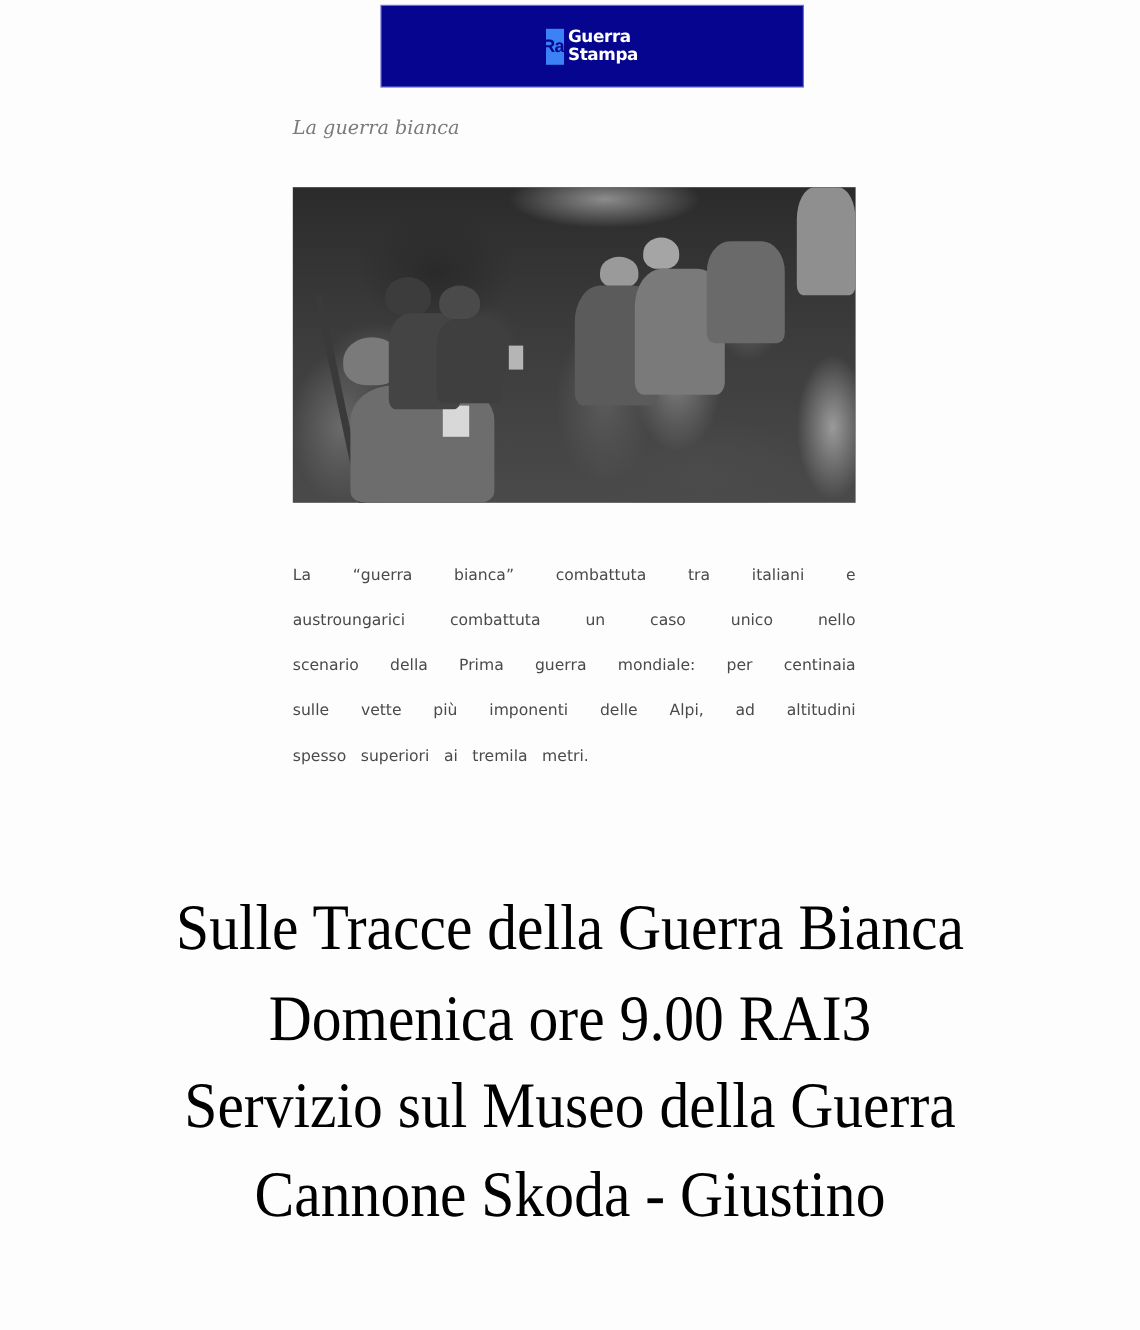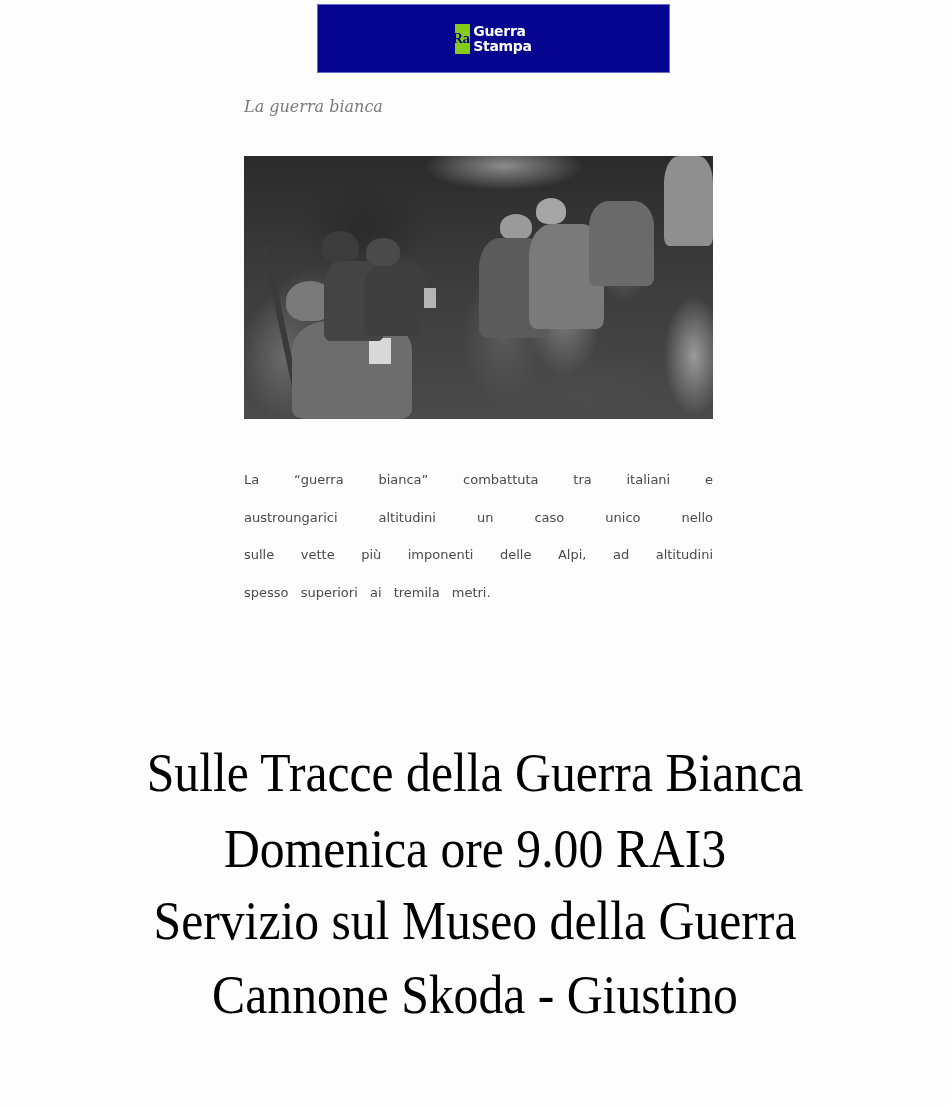--- a/index.html
+++ b/index.html
@@ -7,23 +7,23 @@
     width: 950px; height: 1108px; background: #fdfdfd; position: relative; overflow: hidden;
     font-family: "Liberation Sans", sans-serif;
   }
   .banner {
     position: absolute; left: 318px; top: 5px; width: 351px; height: 67px;
     background: #05058f; display: flex; align-items: center; justify-content: center;
     box-shadow: 0 0 0 1px #6a6ad0;
   }
   .logo { display: flex; align-items: center; gap: 3px; }
   .rai-box {
-    background: #84cc16; color: #05058f; font-weight: bold; font-size: 15px;
+    background: #3b82f6; color: #05058f; font-weight: bold; font-size: 15px;
     width: 15px; height: 30px; display: flex; align-items: center; justify-content: center;
-    font-family: Liberation Serif, serif; letter-spacing: -0.5px;
+    font-family: Liberation Sans, sans-serif; letter-spacing: -0.5px;
   }
   .logo-text {
     color: #ffffff; font-weight: bold; font-size: 14px; line-height: 15px;
     font-family: "DejaVu Sans", sans-serif; letter-spacing: -0.3px;
   }
   .subtitle {
     position: absolute; left: 244px; top: 97px; font-family: "DejaVu Serif", serif;
     font-style: italic; font-size: 16px; color: #7a7a7a;
   }
   .photo {
@@ -88,21 +88,22 @@
   <div class="body" style="left:235px;top:82px;width:70px;height:100px;background:#5b5b5b;"></div>
   <div class="helmet" style="left:292px;top:42px;width:30px;height:26px;background:#a5a5a5;"></div>
   <div class="body" style="left:285px;top:68px;width:75px;height:105px;background:#7a7a7a;"></div>
   <div class="paper" style="left:372px;top:103px;width:12px;height:20px;"></div>
   <div class="body" style="left:345px;top:45px;width:65px;height:85px;background:#6a6a6a;"></div>
   <div class="body" style="left:420px;top:0px;width:49px;height:90px;background:#8f8f8f;"></div>
 </div>
 
 <div class="body-text">
   <div>La “guerra bianca” combattuta tra italiani e</div>
-  <div>austroungarici altitudini un caso unico nello</div>
+  <div>austroungarici combattuta un caso unico nello</div>
+  <div>scenario della Prima guerra mondiale: per centinaia</div>
   <div>sulle vette più imponenti delle Alpi, ad altitudini</div>
   <div class="last">spesso superiori ai tremila metri.</div>
 </div>
 
 <div class="headline" style="top:746px;">Sulle Tracce della Guerra Bianca</div>
 <div class="headline" style="top:822px;">Domenica ore 9.00 RAI3</div>
 <div class="headline" style="top:894px;">Servizio sul Museo della Guerra</div>
 <div class="headline" style="top:938px;margin-top:30px;">Cannone Skoda - Giustino</div>
 
 </body></html>

